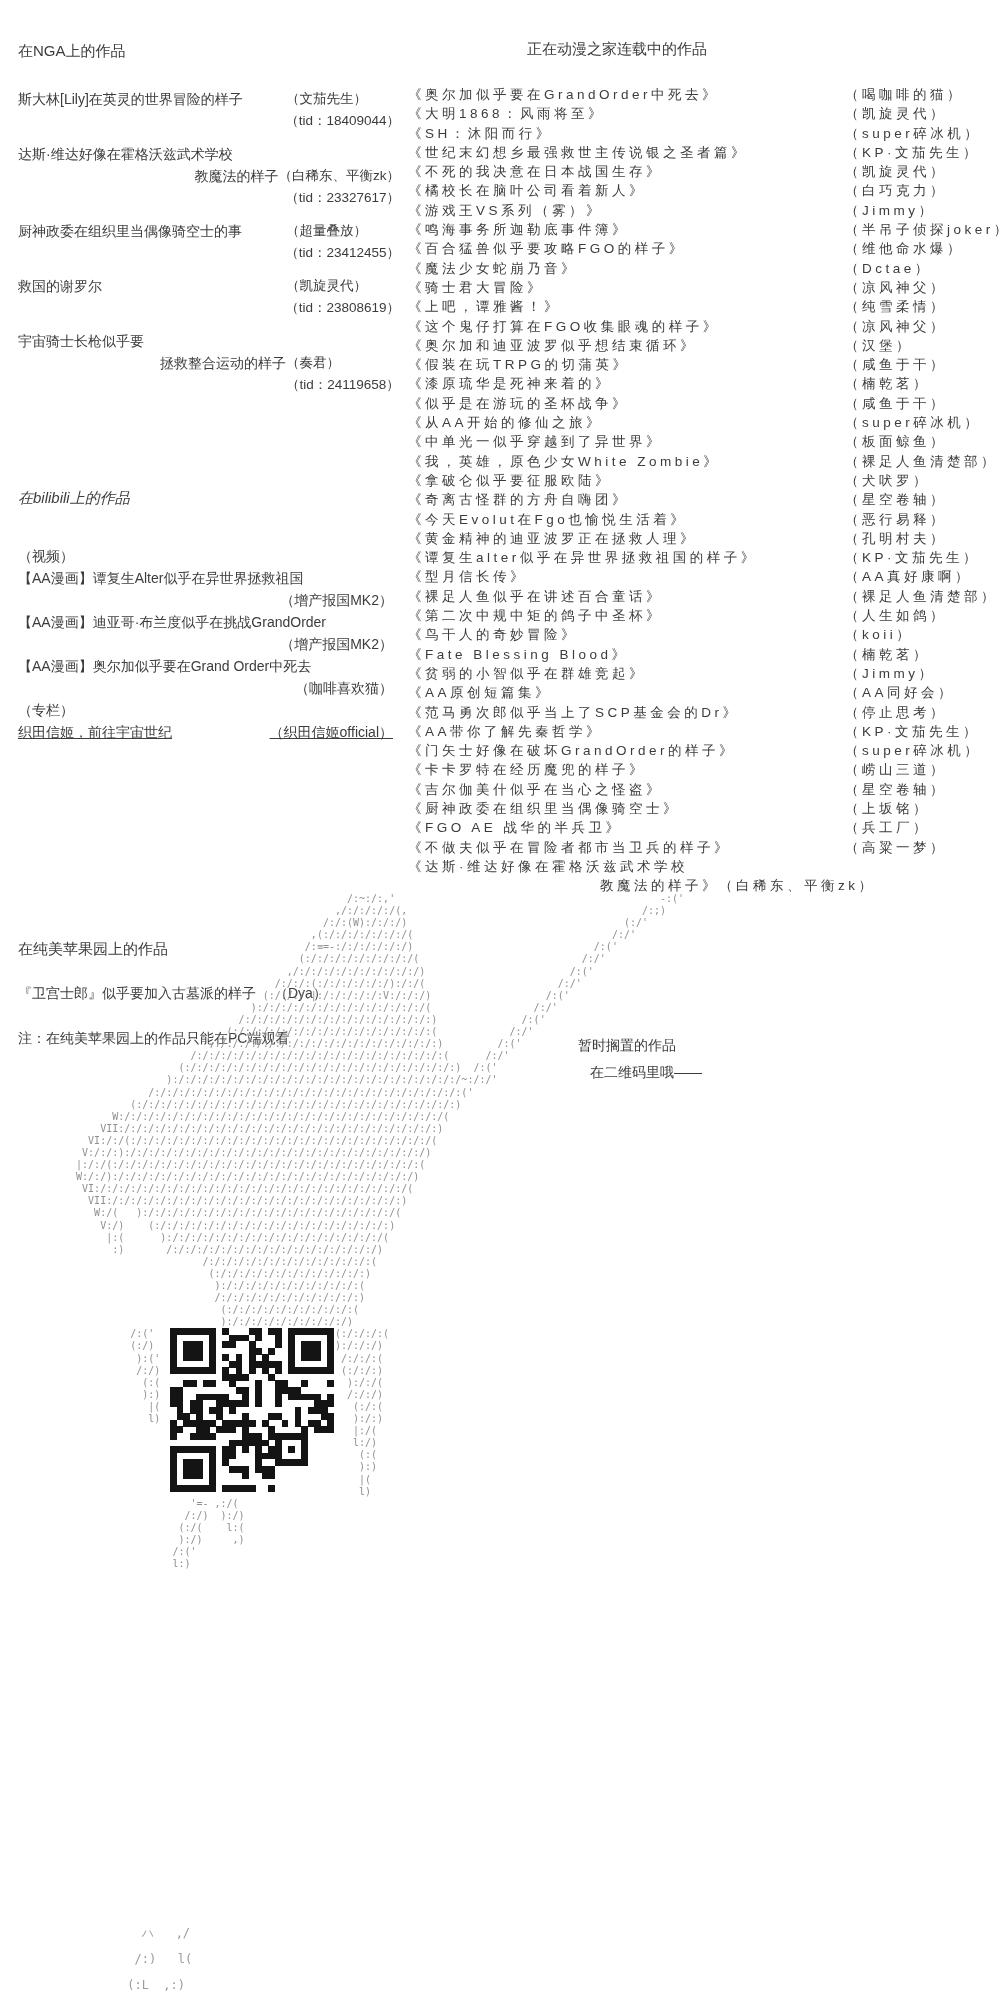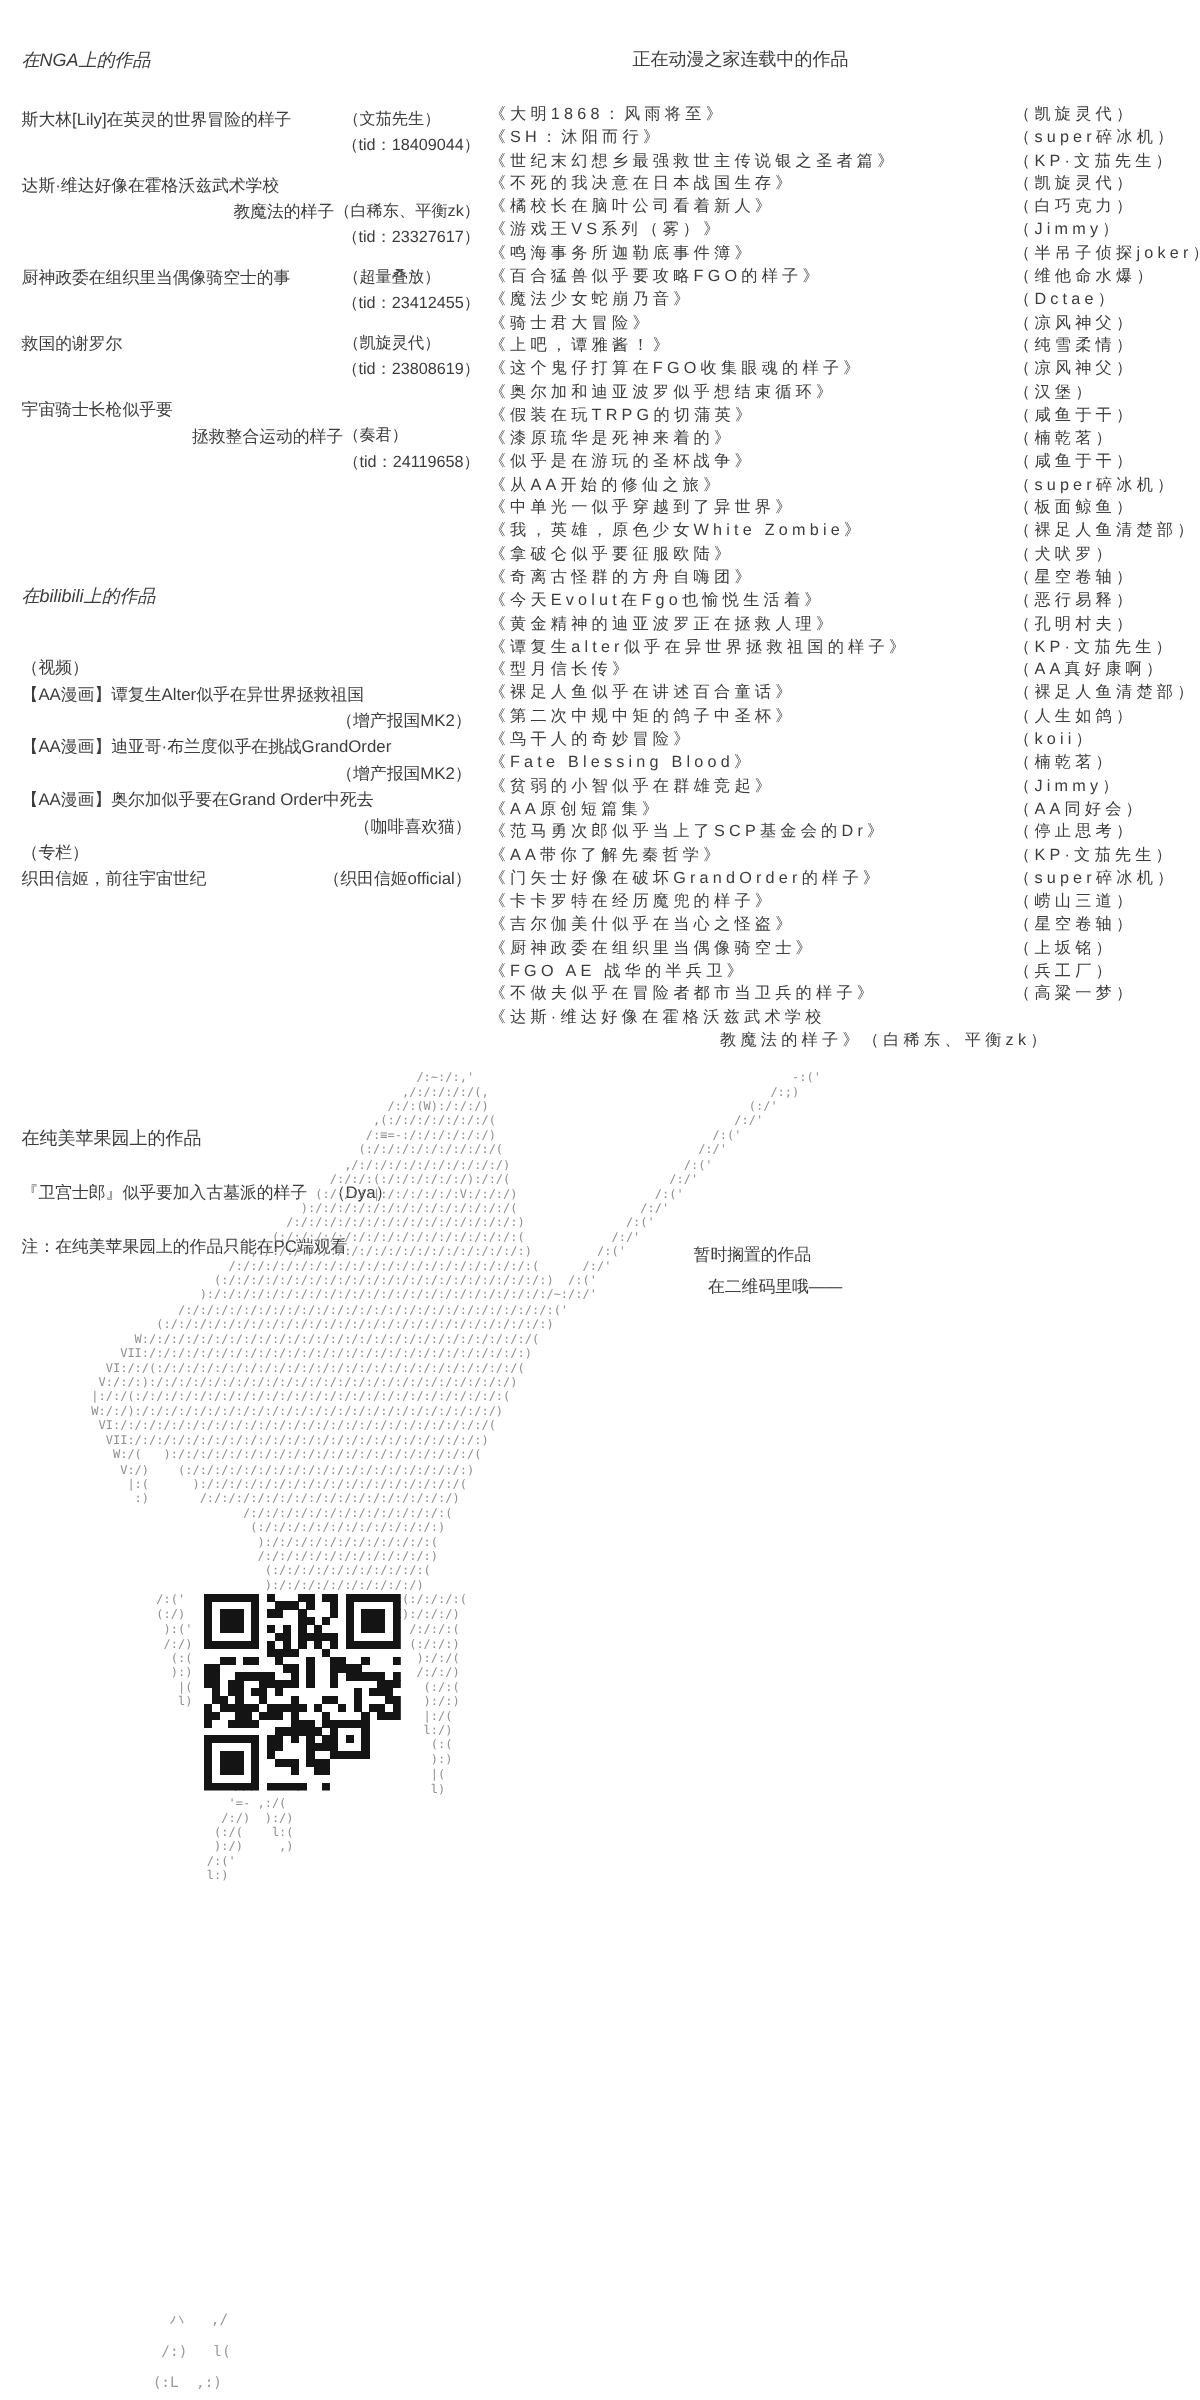--- a/index.html
+++ b/index.html
@@ -5,30 +5,30 @@
   html,body{margin:0;padding:0;background:#ffffff;}
   .page{
     position:relative;width:1000px;height:2000px;background:#ffffff;
     font-family:"Liberation Sans","DejaVu Sans",sans-serif;
     color:#3c3c3c;overflow:hidden;
   }
   
   .sec{position:absolute;}
   .sec h2{font-size:15px;font-weight:normal;margin:0;padding:0;color:#3c3c3c;}
   .sec-nga{left:18px;top:40px;width:382px;font-size:14px;line-height:22px;}
-  .sec-nga h2{margin-bottom:26px;font-style:italic;}
+  .sec-nga h2{margin-bottom:26px;}
   .nga-item{margin-bottom:11px;}
   .nga-row{display:flex;}
   .nga-title{width:268px;}
   .nga-title.alignr{text-align:right;}
   .nga-meta{flex:1;white-space:nowrap;font-size:13.5px;}
   .sec-bili{left:18px;top:487px;width:375px;font-size:14px;line-height:22px;}
   .sec-bili h2{margin-bottom:36px;font-style:italic;}
   .bili-author{text-align:right;}
-  .bili-colrow{display:flex;justify-content:space-between;}
+  .bili-colrow{display:flex;justify-content:space-between;text-decoration:underline;}
   .sec-apple{left:18px;top:938px;width:420px;font-size:14px;line-height:21px;}
   .sec-apple h2{margin-bottom:24px;}
   .apple-row{margin-bottom:24px;white-space:nowrap;}
   .apple-author{margin-left:18px;}
   
   .dmzj-header{position:absolute;left:527px;top:40px;font-size:15px;}
   .dmzj-list{
     position:absolute;left:408px;top:85px;width:590px;
     font-size:13.5px;letter-spacing:3.5px;line-height:19.3px;white-space:nowrap;
   }
@@ -158,20 +158,24 @@
     <div class="apple-row">
       <span>『卫宫士郎』似乎要加入古墓派的样子</span><span class="apple-author">（Dya）</span>
     </div>
     <div class="apple-note">注：在纯美苹果园上的作品只能在PC端观看</div>
   </section>
 
   <h2 class="dmzj-header sec" style="margin:0;font-weight:normal;">正在动漫之家连载中的作品</h2>
   <div class="dmzj-list">
     <div>
 
+        <div class="drow">
+          <span class="dtitle">《奥尔加似乎要在GrandOrder中死去》</span>
+          <span class="dauthor">（喝咖啡的猫）</span>
+        </div>
 
         <div class="drow">
           <span class="dtitle">《大明1868：风雨将至》</span>
           <span class="dauthor">（凯旋灵代）</span>
         </div>
 
         <div class="drow">
           <span class="dtitle">《SH：沐阳而行》</span>
           <span class="dauthor">（super碎冰机）</span>
         </div>

